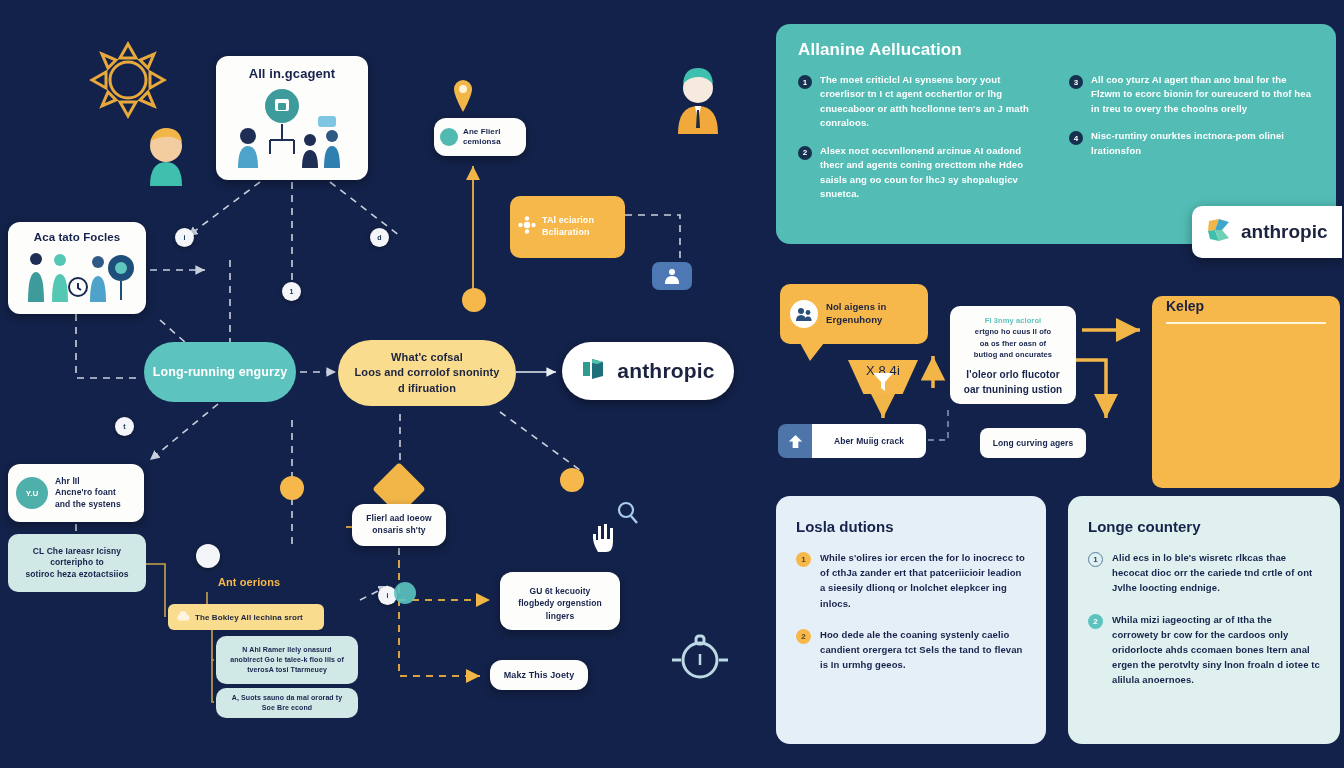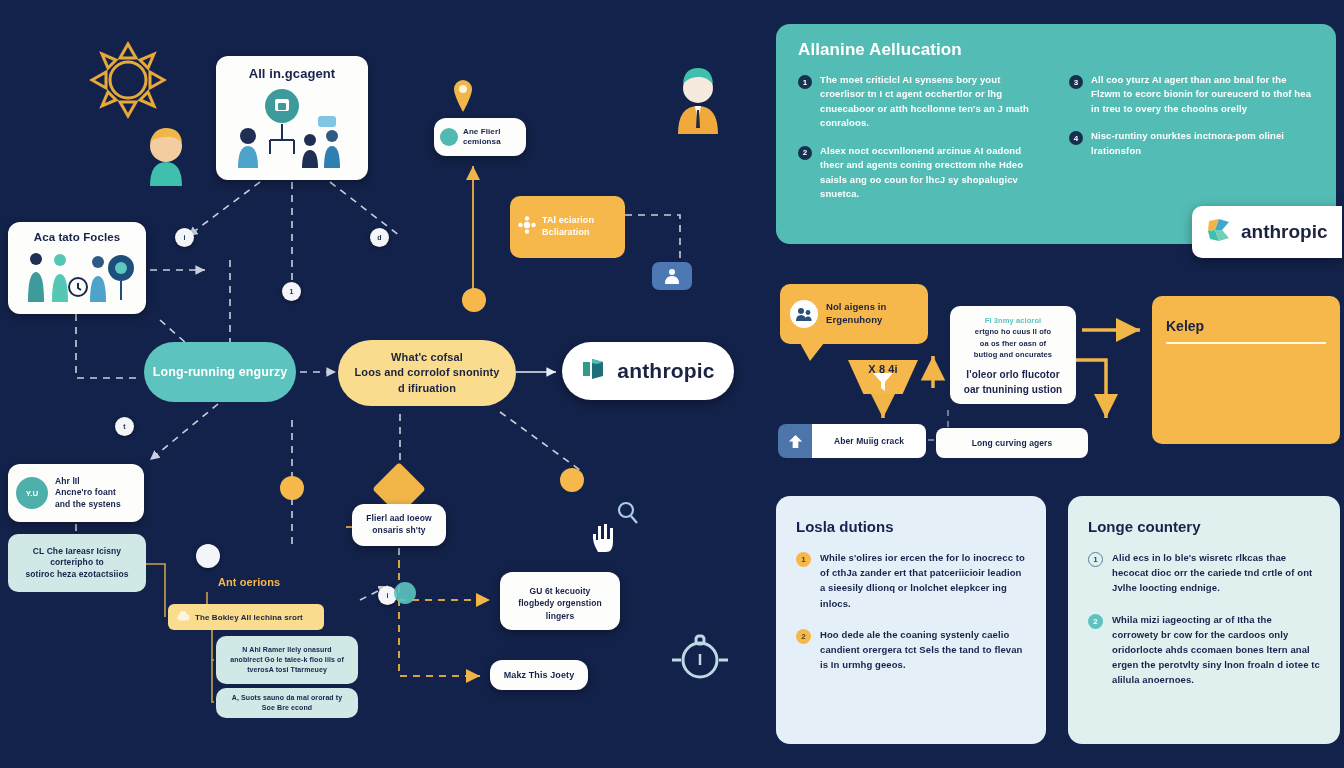--- a/index.html
+++ b/index.html
@@ -119,39 +119,39 @@
   #not-agent-tail { left:800px; top:343px; width:0;height:0;
     border-left:10px solid transparent; border-right:14px solid transparent;
     border-top:18px solid #f7b84b; }
 
   #mid-white-card { left:950px; top:306px; width:126px; height:98px;
     background:#fdfdfb; border-radius:10px; padding:9px 8px; }
   #mid-white-card .p1 { font-size:7.5px; font-weight:700; line-height:1.5; color:#17234d; text-align:center; }
   #mid-white-card .p1 .hl { color:#5cc3bf; }
   #mid-white-card .p2 { font-size:10px; font-weight:700; line-height:1.5; color:#17234d; text-align:center; margin-top:7px; }
 
-  #kelep-card { left:1152px; top:296px; width:188px; height:148px;
-    background:#f7b84b; border-radius:10px; padding:22px 14px; color:#1b2340; }
+  #kelep-card { left:1152px; top:296px; width:188px; height:192px;
+    background:#f7b84b; border-radius:10px; padding:2px 14px; color:#1b2340; }
   #kelep-card h3 { font-size:14px; font-weight:700; margin-bottom:8px; }
   #kelep-card .rule { height:2px; background:#fff6e0; margin-bottom:12px; }
   #kelep-card .body { font-size:9.5px; font-weight:700; line-height:1.62; }
 
   #funnel-badge { left:848px; top:360px; width:70px; height:34px;
     background:#f7b84b; clip-path:polygon(0 0,100% 0,78% 100%,22% 100%);
     display:flex; align-items:flex-start; justify-content:center; padding-top:3px; }
-  #funnel-badge .txt { font-size:11px; font-weight:700; color:#1b2340;text-align:right; }
+  #funnel-badge .txt { font-size:13px; font-weight:400; color:#1b2340;text-align:right; }
 
   #aber-muiig-row { left:778px; top:424px; width:148px; height:34px; display:flex; }
   #aber-muiig-icon { width:34px; background:#4d75aa; border-radius:8px 0 0 8px;
     display:flex; align-items:center; justify-content:center; }
   #aber-muiig-txt { flex:1; background:#ffffff; border-radius:0 8px 8px 0;
     display:flex; align-items:center; justify-content:center;
     font-size:8.5px; font-weight:700; color:#17234d; }
 
-  #long-curving-card { left:936px; top:428px; width:152px; height:30px;
+  #long-curving-card { left:980px; top:428px; width:106px; height:30px;
     background:#fdfdfb; border-radius:8px; font-size:8.5px; font-weight:700;
     color:#17234d; display:flex; align-items:center; justify-content:center; }
 
   .bottom-card { border-radius:14px; padding:22px 20px; }
   #losla-panel { left:776px; top:496px; width:270px; height:248px; background:#e4eff7; color:#17234d; }
   #longe-panel { left:1068px; top:496px; width:272px; height:248px; background:#dff0ef; color:#17234d; }
   .bottom-card h3 { font-size:15px; font-weight:700; margin-bottom:15px; }
   .bc-item { display:flex; gap:9px; margin-bottom:16px; }
   .bc-bullet { width:15px; height:15px; border-radius:50%; flex:0 0 15px;
     font-size:8px; font-weight:700; display:flex; align-items:center; justify-content:center;

